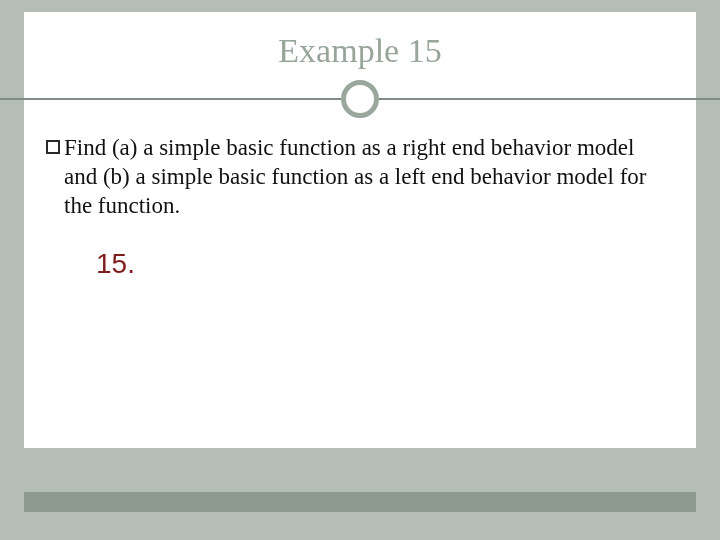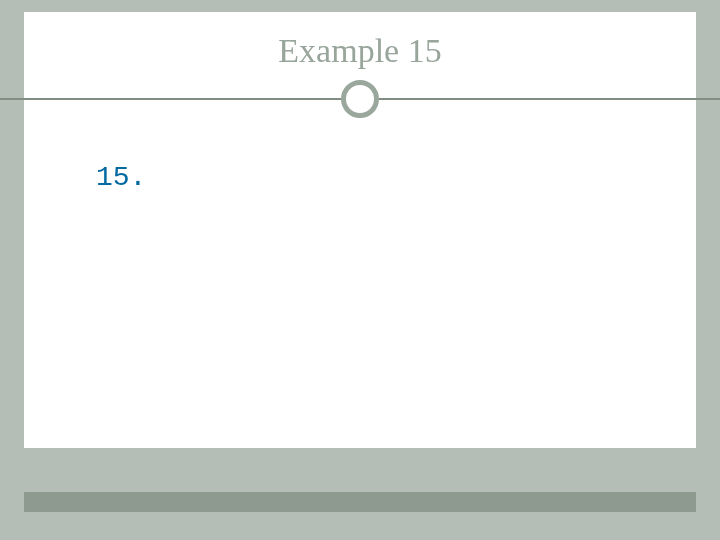--- a/index.html
+++ b/index.html
@@ -67,22 +67,22 @@
   .para {
     font-size: 23px;
     line-height: 1.25;
     color: #111;
     font-family: Georgia, serif;
   }
   .equation {
     margin-top: 28px;
     margin-left: 50px;
     font-size: 28px;
-    font-family: Liberation Mono, monospace;
-    color: #0369a1;
+    font-family: Liberation Sans, sans-serif;
+    color: #7f1d1d;
     display: flex;
     align-items: center;
   }
   .eq-num { margin-right: 14px; }
   .fn { font-style: italic; }
   .abs-wrap {
     display: inline-flex;
     align-items: stretch;
     margin-left: 2px;
   }
@@ -110,19 +110,23 @@
 <body>
 
 <div class="slide">
   <div class="content-box">
     <div class="title">Example 15</div>
     <div class="rule-wrap">
       <div class="hr-line"></div>
       <div class="circle"></div>
     </div>
     <div class="body">
+      <div class="bullet-row">
+        <div class="bullet"></div>
+        <div class="para">Find (a) a simple basic function as a right end behavior model and (b) a simple basic function as a left end behavior model for the function.</div>
+      </div>
       <div class="equation">
         <span class="eq-num">15.</span>
       </div>
     </div>
   </div>
   <div class="bottom-bar"></div>
 </div>
 
 </body></html>

